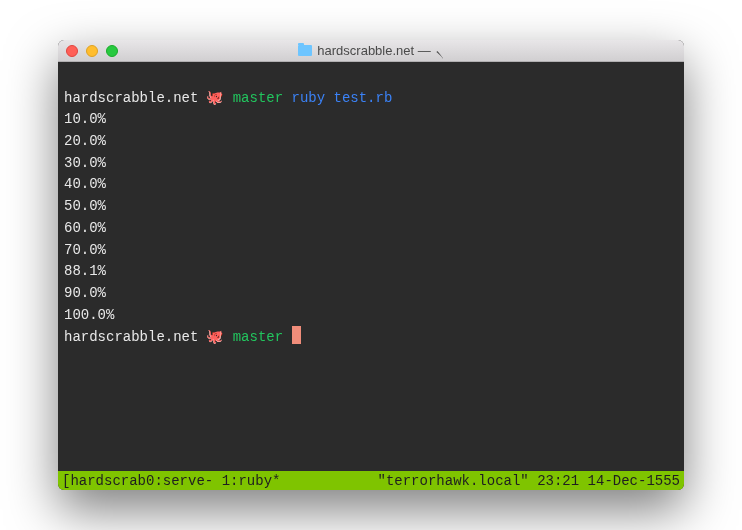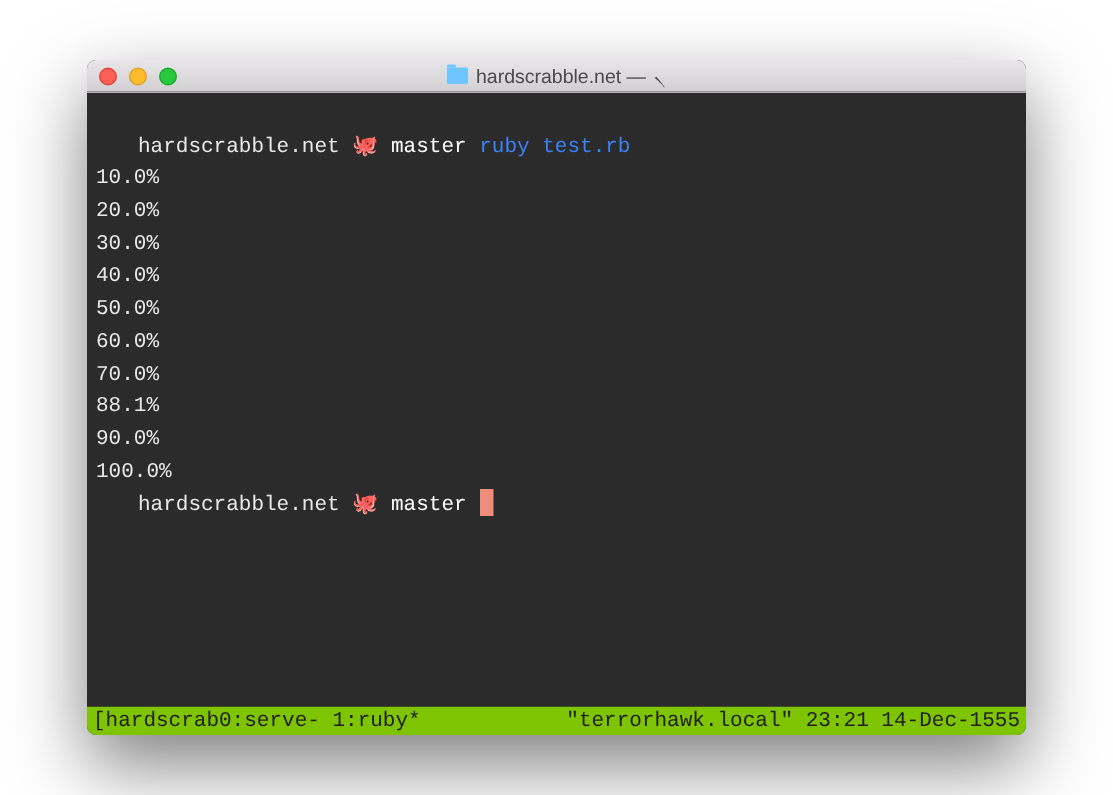--- a/index.html
+++ b/index.html
@@ -75,23 +75,23 @@
     .terminal {
       flex: 1;
       background: #2b2b2b;
       color: #e8e8e8;
       font-size: 14px;
       line-height: 1.55;
       padding: 4px 6px;
       white-space: pre;
       position: relative;
     }
-    .prompt-host { color: #e8e8e8; margin-left: 28px; }
+    .prompt-host { color: #e8e8e8; }
     .octo { color: #f36; }
-    .branch { color: #ffffff; }
+    .branch { color: #22c55e; }
     .cmd { color: #3b82f6; }
     .cursor {
       display: inline-block;
       width: 9px;
       height: 18px;
       background: #f08d7a;
       vertical-align: text-bottom;
       margin-bottom: 1px;
     }
     .statusbar {

